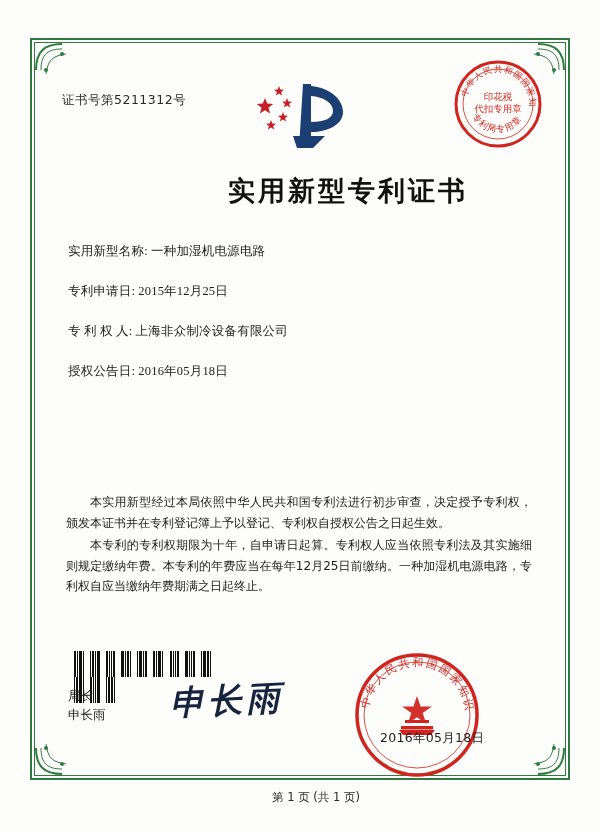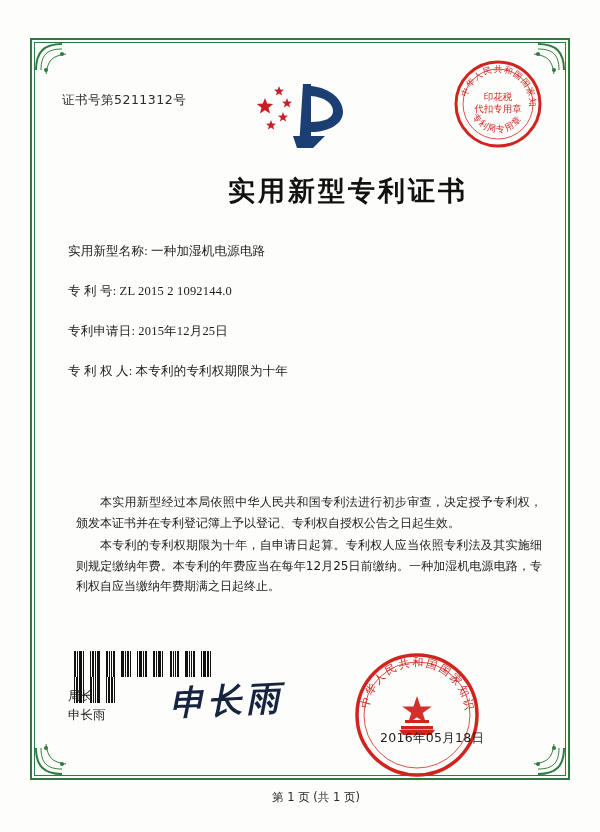--- a/index.html
+++ b/index.html
@@ -123,21 +123,20 @@
   
   .body-text {
     position: absolute;
     left: 66px;
     top: 492px;
     width: 466px;
     font-size: 12px;
     line-height: 20.5px;
     color: #1c1c1c;
     text-align: justify;
-    margin-left: 10px;
   }
   .body-text p {
     margin: 0 0 2px 0;
     text-indent: 24px;
   }
 
   
   .barcode {
     position: absolute;
     left: 74px;
@@ -288,30 +287,30 @@
   </div>
 
   <div class="doc-title">实用新型专利证书</div>
 
   <div class="fields">
     <div class="field-row">
       <span class="field-label">实用新型名称:</span>
       <span class="field-value">一种加湿机电源电路</span>
     </div>
     <div class="field-row">
-      <span class="field-label">专 利 号:</span>
-      <span class="field-value">ZL 2015 2 1092144.0</span>
-    </div>
-    <div class="field-row">
       <span class="field-label">专利申请日:</span>
       <span class="field-value">2015年12月25日</span>
     </div>
     <div class="field-row">
       <span class="field-label">专 利 权 人:</span>
-      <span class="field-value">本专利的专利权期限为十年</span>
+      <span class="field-value">上海非众制冷设备有限公司</span>
+    </div>
+    <div class="field-row">
+      <span class="field-label">授权公告日:</span>
+      <span class="field-value">2016年05月18日</span>
     </div>
   </div>
 
   <div class="body-text">
     <p>本实用新型经过本局依照中华人民共和国专利法进行初步审查，决定授予专利权，颁发本证书并在专利登记簿上予以登记、专利权自授权公告之日起生效。</p>
     <p>本专利的专利权期限为十年，自申请日起算。专利权人应当依照专利法及其实施细则规定缴纳年费。本专利的年费应当在每年12月25日前缴纳。一种加湿机电源电路，专利权自应当缴纳年费期满之日起终止。</p>
   </div>
 
   <div class="barcode">
     <i style="width:2px"></i><i style="width:1px"></i><i style="width:3px"></i><i style="width:1px"></i>

